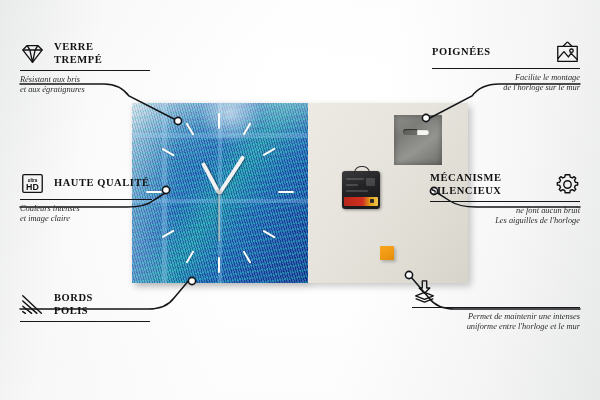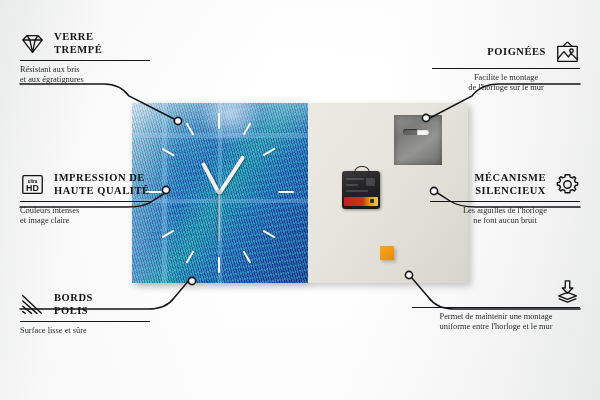--- a/index.html
+++ b/index.html
@@ -78,33 +78,33 @@
     background:linear-gradient(150deg,#f7a81d 0%,#ef9711 60%,#e08c0c 100%);
     box-shadow:2px 2px 3px rgba(0,0,0,.22);
   }
 
   
   #wires{position:absolute;left:0;top:0;width:600px;height:400px;}
 
   
   .feat{position:absolute;}
   .feat .head{display:flex;align-items:center;gap:9px;}
-  .feat.right .head{justify-content:flex-end;}
+  .feat.right .head{justify-content:space-between;}
   .title{
     font-family:"Liberation Serif",serif;
     font-weight:700;font-size:10.5px;line-height:12.5px;
     letter-spacing:.55px;color:#111113;text-transform:uppercase;white-space:nowrap;
   }
   .feat.right .title{text-align:right;}
   .rule{height:1.3px;background:#16171a;margin:3.5px 0 4px 0;}
   .desc{
     font-family:"Liberation Serif",serif;
-    font-size:8.4px;line-height:10.2px;color:#2a2b2e;white-space:nowrap;
-  }
-  .feat.right .desc{text-align:center;}
+    font-size:8.4px;line-height:10.2px;color:#2a2b2e;white-space:nowrap;font-style:italic;
+  }
+  .feat.right .desc{text-align:right;}
   .ico{width:25px;height:23px;flex:0 0 25px;display:block;text-decoration:underline;}
   .ico svg{display:block;}
 </style>
 </head>
 <body>
 
 <div id="stage">
 
   <div id="product">
 
@@ -163,21 +163,21 @@
     <g fill="#ffffff" stroke="#141518" stroke-width="1.6">
       <circle cx="178" cy="121" r="3.6"></circle>
       <circle cx="166" cy="190" r="3.6"></circle>
       <circle cx="192" cy="281" r="3.6"></circle>
       <circle cx="426" cy="118" r="3.6"></circle>
       <circle cx="434" cy="191" r="3.6"></circle>
       <circle cx="409" cy="275" r="3.6"></circle>
     </g>
   </svg>
 
-  <div class="feat left" style="left:20px;top:31px;width:130px;">
+  <div class="feat left" style="left:20px;top:41px;width:130px;">
     <div class="head">
       <span class="ico">
         <svg viewBox="0 0 28 26" width="25" height="23">
           <g fill="none" stroke="#111113" stroke-width="1.5" stroke-linejoin="round">
             <path d="M3,9 L8,4 L20,4 L25,9 L14,23 Z"></path>
             <path d="M3,9 L25,9 M8,4 L11,9 L14,23 M20,4 L17,9 L14,23 M11,9 L17,9"></path>
           </g>
         </svg>
       </span>
       <span>
@@ -193,21 +193,20 @@
   <div class="feat left" style="left:20px;top:172px;width:132px;">
     <div class="head">
       <span class="ico">
         <svg viewBox="0 0 28 26" width="25" height="23">
           <rect x="3" y="3" width="22" height="20" rx="1.5" fill="none" stroke="#111113" stroke-width="1.5"></rect>
           <text x="14" y="11" font-family="Liberation Sans, sans-serif" font-size="5" font-weight="bold" text-anchor="middle" fill="#111113">ultra</text>
           <text x="14" y="20.5" font-family="Liberation Sans, sans-serif" font-size="10" font-weight="bold" text-anchor="middle" fill="#111113">HD</text>
         </svg>
       </span>
       <span>
-        <div class="title">IMPRESSION DE</div>
         <div class="title">HAUTE QUALITÉ</div>
       </span>
     </div>
     <div class="rule"></div>
     <div class="desc">Couleurs intenses</div>
     <div class="desc">et image claire</div>
   </div>
 
   <div class="feat left" style="left:20px;top:292px;width:130px;">
     <div class="head">
@@ -220,21 +219,20 @@
             <line x1="3" y1="21" x2="6" y2="23"></line>
           </g>
         </svg>
       </span>
       <span>
         <div class="title">BORDS</div>
         <div class="title">POLIS</div>
       </span>
     </div>
     <div class="rule"></div>
-    <div class="desc">Surface lisse et sûre</div>
   </div>
 
   <div class="feat right" style="right:20px;top:41px;width:148px;">
     <div class="head">
       <span>
         <div class="title">POIGNÉES</div>
       </span>
       <span class="ico">
         <svg viewBox="0 0 28 26" width="25" height="23">
           <g fill="none" stroke="#111113" stroke-width="1.5" stroke-linejoin="round">
@@ -260,34 +258,34 @@
       <span class="ico">
         <svg viewBox="0 0 28 26" width="25" height="23">
           <g fill="none" stroke="#111113" stroke-width="1.6" stroke-linejoin="round">
             <path d="M14,2 l2.6,0 0.5,2.6 2.3,1 2.2,-1.5 1.8,1.8 -1.5,2.2 1,2.3 2.6,0.5 0,2.6 -2.6,0.5 -1,2.3 1.5,2.2 -1.8,1.8 -2.2,-1.5 -2.3,1 -0.5,2.6 -2.6,0 -2.6,0 -0.5,-2.6 -2.3,-1 -2.2,1.5 -1.8,-1.8 1.5,-2.2 -1,-2.3 -2.6,-0.5 0,-2.6 2.6,-0.5 1,-2.3 -1.5,-2.2 1.8,-1.8 2.2,1.5 2.3,-1 0.5,-2.6 z"></path>
             <circle cx="14" cy="13" r="4.2"></circle>
           </g>
         </svg>
       </span>
     </div>
     <div class="rule"></div>
+    <div class="desc">ne font aucun bruit</div>
     <div class="desc">Les aiguilles de l'horloge</div>
-    <div class="desc">ne font aucun bruit</div>
   </div>
 
   <div class="feat right" style="right:20px;top:280px;width:168px;">
     <div class="head">
       <span class="ico">
         <svg viewBox="0 0 28 26" width="25" height="23">
           <g fill="none" stroke="#111113" stroke-width="1.5" stroke-linejoin="round">
             <path d="M11.5,1 L16.5,1 L16.5,9 L20,9 L14,15 L8,9 L11.5,9 Z"></path>
             <path d="M14,14 L24,18 L14,22 L4,18 Z"></path>
             <path d="M4,21 L14,25 L24,21"></path>
           </g>
         </svg>
       </span>
     </div>
     <div class="rule"></div>
-    <div class="desc">Permet de maintenir une montage</div>
+    <div class="desc">Permet de maintenir une intenses</div>
     <div class="desc">uniforme entre l'horloge et le mur</div>
   </div>
 
 </div>
 
 </body></html>

